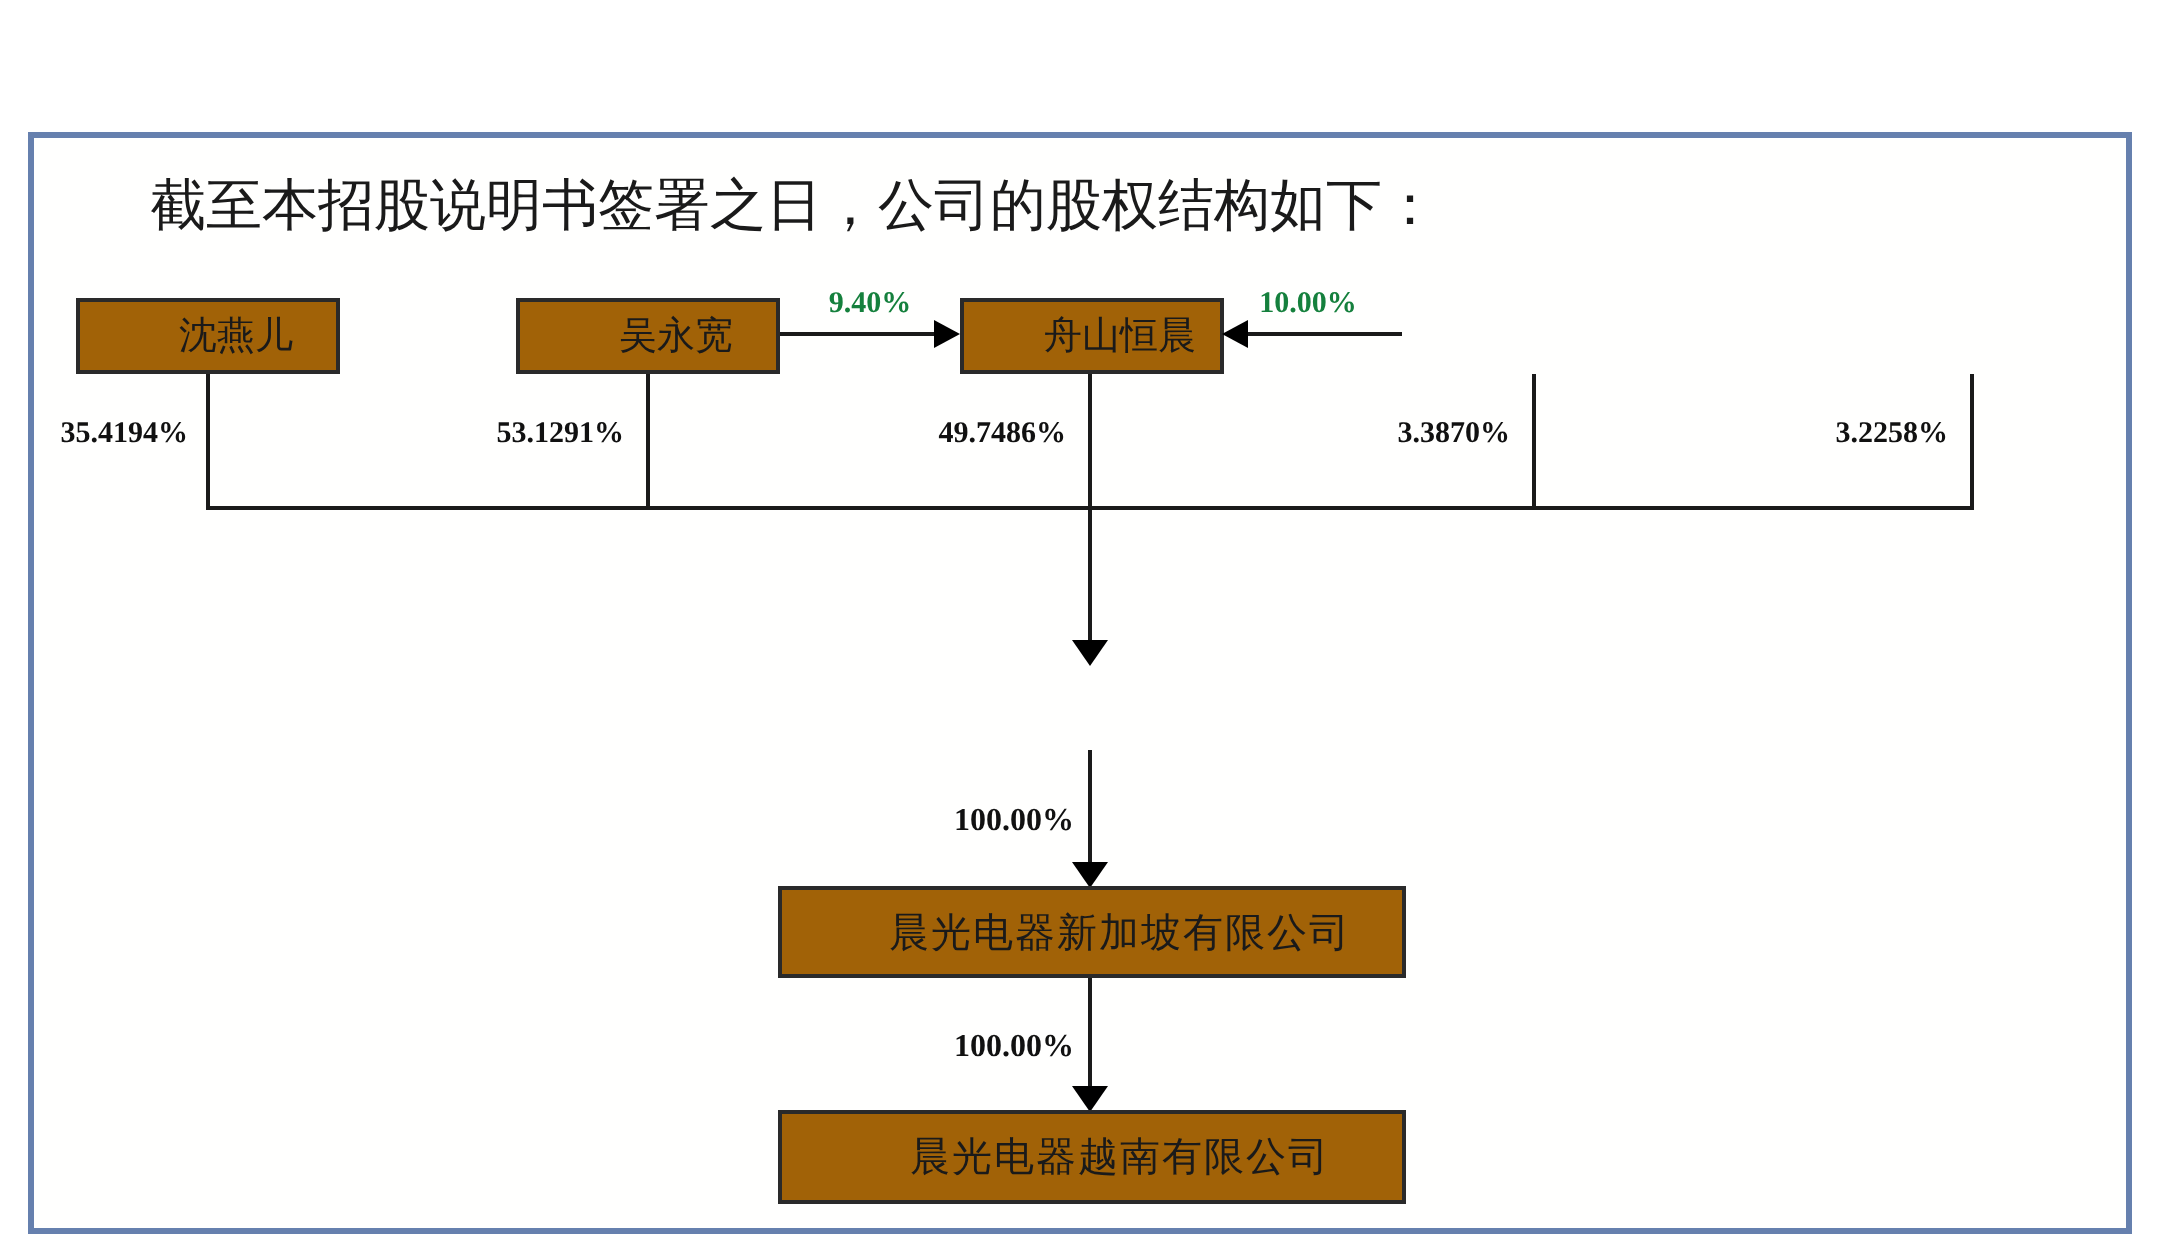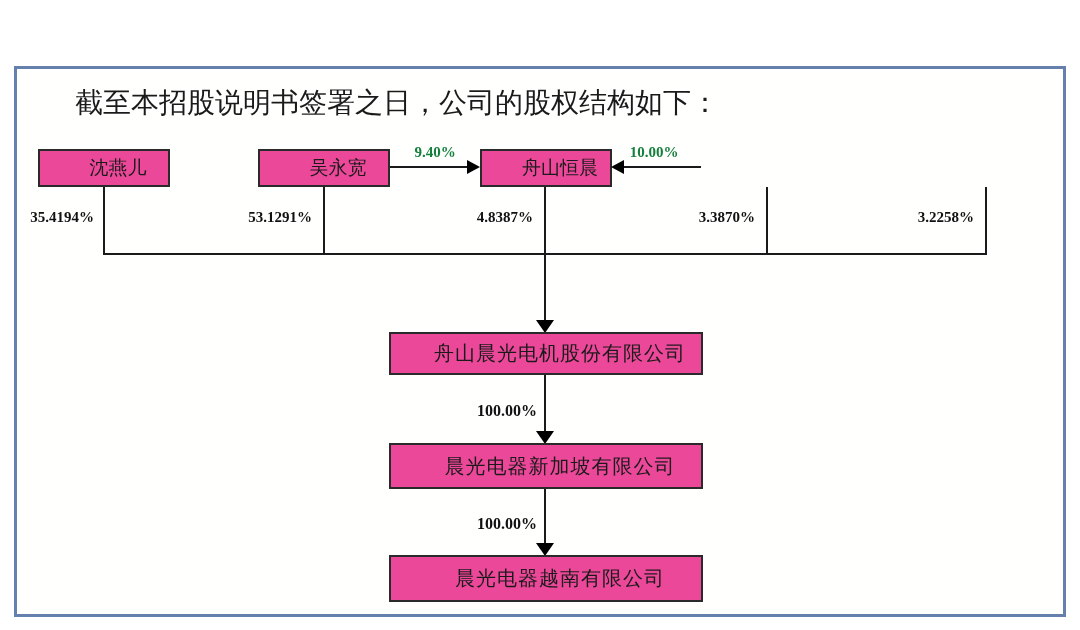--- a/index.html
+++ b/index.html
@@ -37,21 +37,21 @@
     position: absolute;
     left: 75px;
     top: 84px;
     font-size: 28px;
     color: #1a1a1a;
     white-space: nowrap;
   }
   .node {
     position: absolute;
     border: 2px solid #2a2a2a;
-    background: #ec4899;
+    background: #a16207;
     display: flex;
     align-items: center;
     justify-content: center;
     font-size: 19px;
     color: #1a1a1a;
     white-space: nowrap;
     padding-left: 28px;
   }
   .sh-node { top: 149px; height: 38px; width: 132px; }
   .co-node { left: 389px; width: 314px; font-size: 20px; letter-spacing: 1px; }
@@ -106,35 +106,34 @@
   <div class="flow-pct" style="left:393px; top:144px;">9.40%</div>
   <div class="hline" style="left:390px; top:166px; width:78px;"></div>
   <div class="arr arr-right" style="left:467px; top:160px;"></div>
 
   <div class="flow-pct" style="left:612px; top:144px;">10.00%</div>
   <div class="arr arr-left" style="left:611px; top:160px;"></div>
   <div class="hline" style="left:624px; top:166px; width:77px;"></div>
 
   <div class="pct" style="left:-16px; top:209px;">35.4194%</div>
   <div class="pct" style="left:202px; top:209px;">53.1291%</div>
-  <div class="pct" style="left:423px; top:209px;">4.8387%</div>
+  <div class="pct" style="left:423px; top:209px;">49.7486%</div>
   <div class="pct" style="left:645px; top:209px;">3.3870%</div>
   <div class="pct" style="left:864px; top:209px;">3.2258%</div>
 
   <div class="vline" style="left:103px; top:187px; height:67px;"></div>
   <div class="vline" style="left:323px; top:187px; height:67px;"></div>
   <div class="vline" style="left:766px; top:187px; height:67px;"></div>
   <div class="vline" style="left:985px; top:187px; height:67px;"></div>
 
   <div class="hline" style="left:103px; top:253px; width:884px;"></div>
 
   <div class="vline" style="left:544px; top:187px; height:134px;"></div>
   <div class="arr arr-down" style="left:536px; top:320px;"></div>
 
-  <div class="node co-node" style="top:332px; height:43px;">舟山晨光电机股份有限公司</div>
 
   <div class="vline" style="left:544px; top:375px; height:57px;"></div>
   <div class="own-pct" style="left:427px; top:402px;">100.00%</div>
   <div class="arr arr-down" style="left:536px; top:431px;"></div>
 
   <div class="node co-node" style="top:443px; height:46px;">晨光电器新加坡有限公司</div>
 
   <div class="vline" style="left:544px; top:489px; height:55px;"></div>
   <div class="own-pct" style="left:427px; top:515px;">100.00%</div>
   <div class="arr arr-down" style="left:536px; top:543px;"></div>

